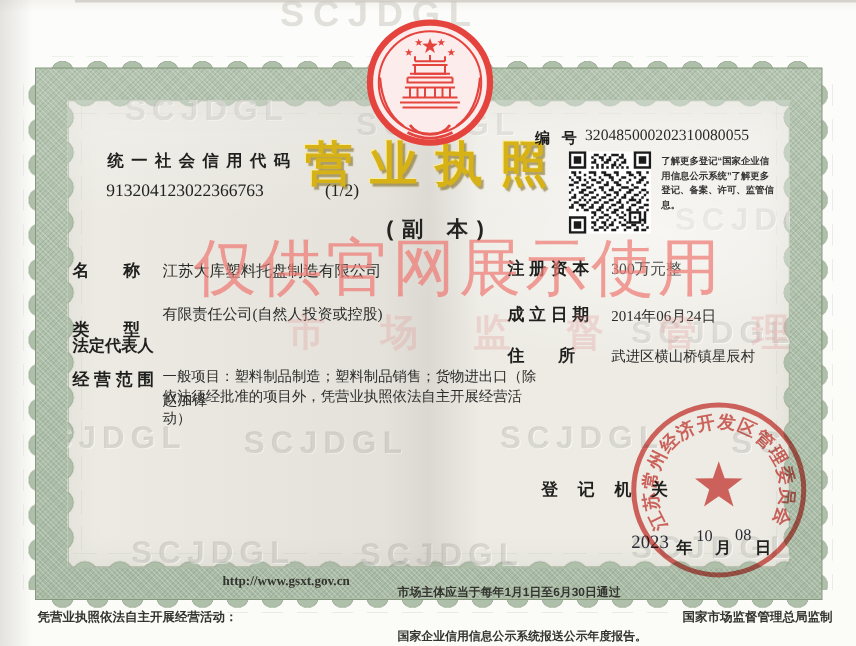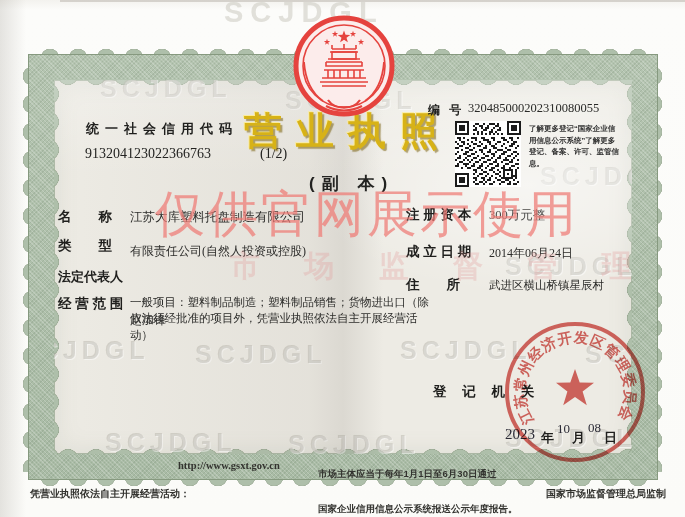--- a/index.html
+++ b/index.html
@@ -146,21 +146,21 @@
       <path fill="#1b1b1b" fill-rule="evenodd" d="M0 0h7v7H0z M1 1h5v5H1z M26 0h7v7h-7z M27 1h5v5h-5z M0 26h7v7H0z M1 27h5v5H1z M24 24h5v5h-5z M25 25h3v3h-3z"></path>
       <path fill="#1b1b1b" d="M2 2h3v3H2z M28 2h3v3h-3z M2 28h3v3H2z M26 26h1v1h-1z"></path>
       <path fill="#1b1b1b" d="M10 1h2v1h-2z M14 1h1v1h-1z M17 1h3v1h-3z M21 1h1v1h-1z M9 2h1v1H9z M12 2h2v1h-2z M16 2h1v1h-1z M20 2h2v1h-2z M10 3h1v1h-1z M13 3h1v1h-1z M15 3h2v1h-2z M19 3h1v1h-1z M22 3h1v1h-1z M9 4h2v1H9z M14 4h2v1h-2z M18 4h1v1h-1z M21 4h2v1h-2z M11 5h1v1h-1z M13 5h1v1h-1z M17 5h2v1h-2z M20 5h1v1h-1z M9 6h1v1H9z M11 6h1v1h-1z M13 6h1v1h-1z M15 6h1v1h-1z M17 6h1v1h-1z M19 6h1v1h-1z M21 6h1v1h-1z M23 6h1v1h-1z M6 9h1v1H6z M6 11h1v1H6z M6 13h1v1H6z M6 15h1v1H6z M6 17h1v1H6z M6 19h1v1H6z M6 21h1v1H6z M6 23h1v1H6z M1 8h2v1H1z M4 8h1v1H4z M8 8h3v1H8z M13 8h2v1h-2z M18 8h2v1h-2z M23 8h2v1h-2z M27 8h2v1h-2z M31 8h1v1h-1z M2 9h1v1H2z M10 9h1v1h-1z M14 9h3v1h-3z M19 9h1v1h-1z M24 9h2v1h-2z M28 9h1v1h-1z M0 10h1v1H0z M3 10h2v1H3z M8 10h1v1H8z M12 10h1v1h-1z M16 10h2v1h-2z M21 10h2v1h-2z M26 10h1v1h-1z M29 10h2v1h-2z M1 11h1v1H1z M4 11h1v1H4z M9 11h2v1H9z M13 11h1v1h-1z M17 11h1v1h-1z M20 11h1v1h-1z M24 11h1v1h-1z M28 11h2v1h-2z M2 12h2v1H2z M7 12h1v1H7z M11 12h2v1h-2z M15 12h1v1h-1z M18 12h2v1h-2z M23 12h1v1h-1z M27 12h2v1h-2z M31 12h1v1h-1z M0 13h2v1H0z M5 13h1v1H5z M9 13h1v1H9z M14 13h2v1h-2z M19 13h2v1h-2z M25 13h1v1h-1z M30 13h1v1h-1z M3 14h1v1H3z M7 14h2v1H7z M12 14h2v1h-2z M17 14h1v1h-1z M21 14h3v1h-3z M26 14h2v1h-2z M1 15h1v1H1z M5 15h1v1H5z M10 15h1v1h-1z M13 15h1v1h-1z M16 15h2v1h-2z M20 15h1v1h-1z M24 15h2v1h-2z M29 15h2v1h-2z M0 16h1v1H0z M4 16h2v1H4z M8 16h2v1H8z M14 16h1v1h-1z M18 16h2v1h-2z M23 16h2v1h-2z M28 16h1v1h-1z M31 16h1v1h-1z M2 17h1v1H2z M7 17h1v1H7z M11 17h1v1h-1z M15 17h2v1h-2z M19 17h1v1h-1z M22 17h1v1h-1z M26 17h2v1h-2z M30 17h1v1h-1z M1 18h2v1H1z M5 18h1v1H5z M9 18h2v1H9z M13 18h2v1h-2z M18 18h1v1h-1z M21 18h2v1h-2z M25 18h1v1h-1z M29 18h1v1h-1z M0 19h1v1H0z M4 19h1v1H4z M8 19h1v1H8z M12 19h1v1h-1z M16 19h2v1h-2z M20 19h1v1h-1z M24 19h3v1h-3z M28 19h1v1h-1z M31 19h1v1h-1z M2 20h2v1H2z M7 20h1v1H7z M10 20h2v1h-2z M14 20h2v1h-2z M19 20h2v1h-2z M23 20h1v1h-1z M27 20h2v1h-2z M1 21h1v1H1z M4 21h2v1H4z M9 21h1v1H9z M13 21h1v1h-1z M17 21h2v1h-2z M21 21h1v1h-1z M25 21h2v1h-2z M30 21h2v1h-2z M0 22h2v1H0z M5 22h1v1H5z M8 22h2v1H8z M12 22h2v1h-2z M16 22h1v1h-1z M20 22h2v1h-2z M24 22h1v1h-1z M28 22h2v1h-2z M3 23h1v1H3z M7 23h1v1H7z M11 23h2v1h-2z M15 23h1v1h-1z M18 23h2v1h-2z M23 23h2v1h-2z M27 23h1v1h-1z M31 23h1v1h-1z M9 24h2v1H9z M13 24h1v1h-1z M17 24h2v1h-2z M21 24h1v1h-1z M30 24h1v1h-1z M10 25h1v1h-1z M14 25h2v1h-2z M19 25h1v1h-1z M22 25h1v1h-1z M30 25h1v1h-1z M9 26h1v1H9z M12 26h2v1h-2z M16 26h1v1h-1z M20 26h2v1h-2z M30 26h1v1h-1z M11 27h1v1h-1z M15 27h1v1h-1z M18 27h1v1h-1z M22 27h1v1h-1z M29 27h2v1h-2z M9 28h2v1H9z M13 28h2v1h-2z M17 28h1v1h-1z M20 28h1v1h-1z M23 28h1v1h-1z M30 28h1v1h-1z M10 29h1v1h-1z M14 29h1v1h-1z M16 29h2v1h-2z M21 29h2v1h-2z M25 29h2v1h-2z M29 29h1v1h-1z M9 30h1v1H9z M12 30h2v1h-2z M15 30h1v1h-1z M19 30h1v1h-1z M23 30h2v1h-2z M27 30h1v1h-1z M31 30h1v1h-1z M10 31h2v1h-2z M14 31h1v1h-1z M17 31h2v1h-2z M22 31h1v1h-1z M26 31h2v1h-2z M29 31h2v1h-2z"></path>
     </svg>
   </div>
   <div class="qr-caption">了解更多登记“国家企业信用信息公示系统”了解更多登记、备案、许可、监管信息。</div>
 
   <span class="txt lbl" style="left:58px;top:208px;">名　　称</span>
   <span class="txt val" style="left:130px;top:209px;font-size:12.5px;">江苏大库塑料托盘制造有限公司</span>
 
-  <span class="txt lbl" style="left:58px;top:237px;">类　　型</span>
+  <span class="txt lbl" style="left:58px;top:255px;">类　　型</span>
   <span class="txt val" style="left:130px;top:243px;">有限责任公司(自然人投资或控股)</span>
 
   <span class="txt lbl" style="left:58px;top:268px;font-size:13px;">法定代表人</span>
   <span class="txt val" style="left:130px;top:270px;margin-top:42px;">赵加锋</span>
 
   <span class="txt lbl" style="left:58px;top:295px;">经 营 范 围</span>
   <span class="txt val scope-val" style="left:130px;top:294px;">一般项目：塑料制品制造；塑料制品销售；货物进出口（除依法须经批准的项目外，凭营业执照依法自主开展经营活动）</span>
 
   <span class="txt lbl" style="left:406px;top:206px;">注 册 资 本</span>
   <span class="txt val" style="left:489px;top:207px;color:#4a4a48;font-size:12.5px;">300万元整</span>

